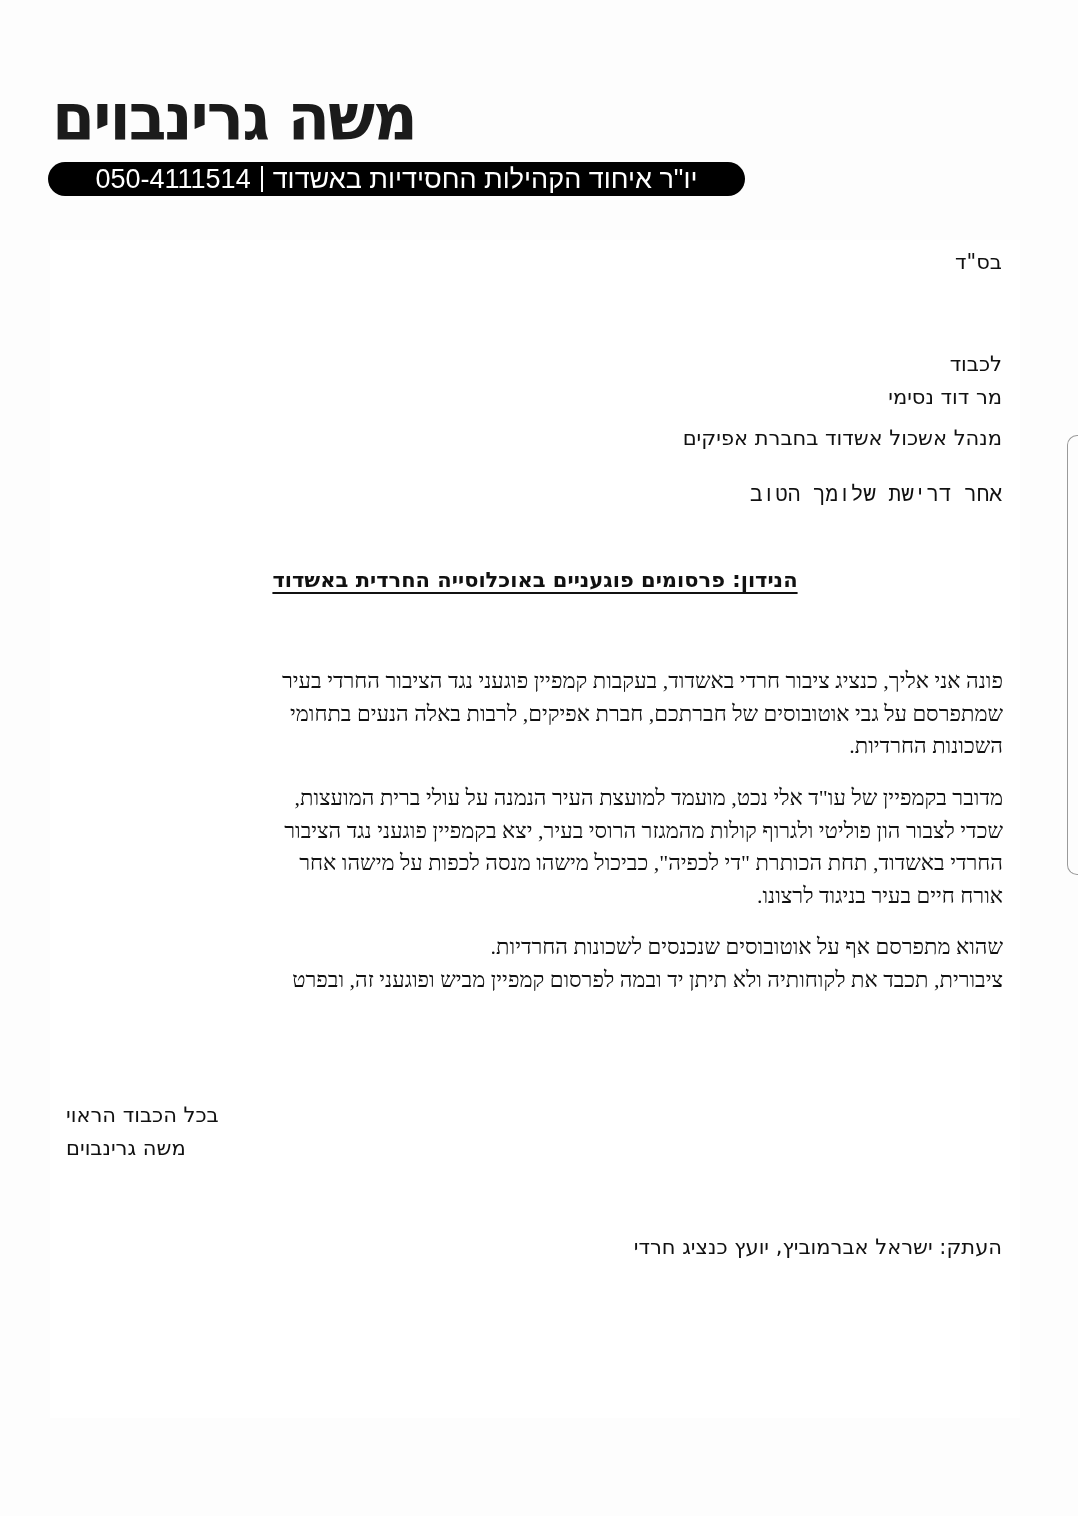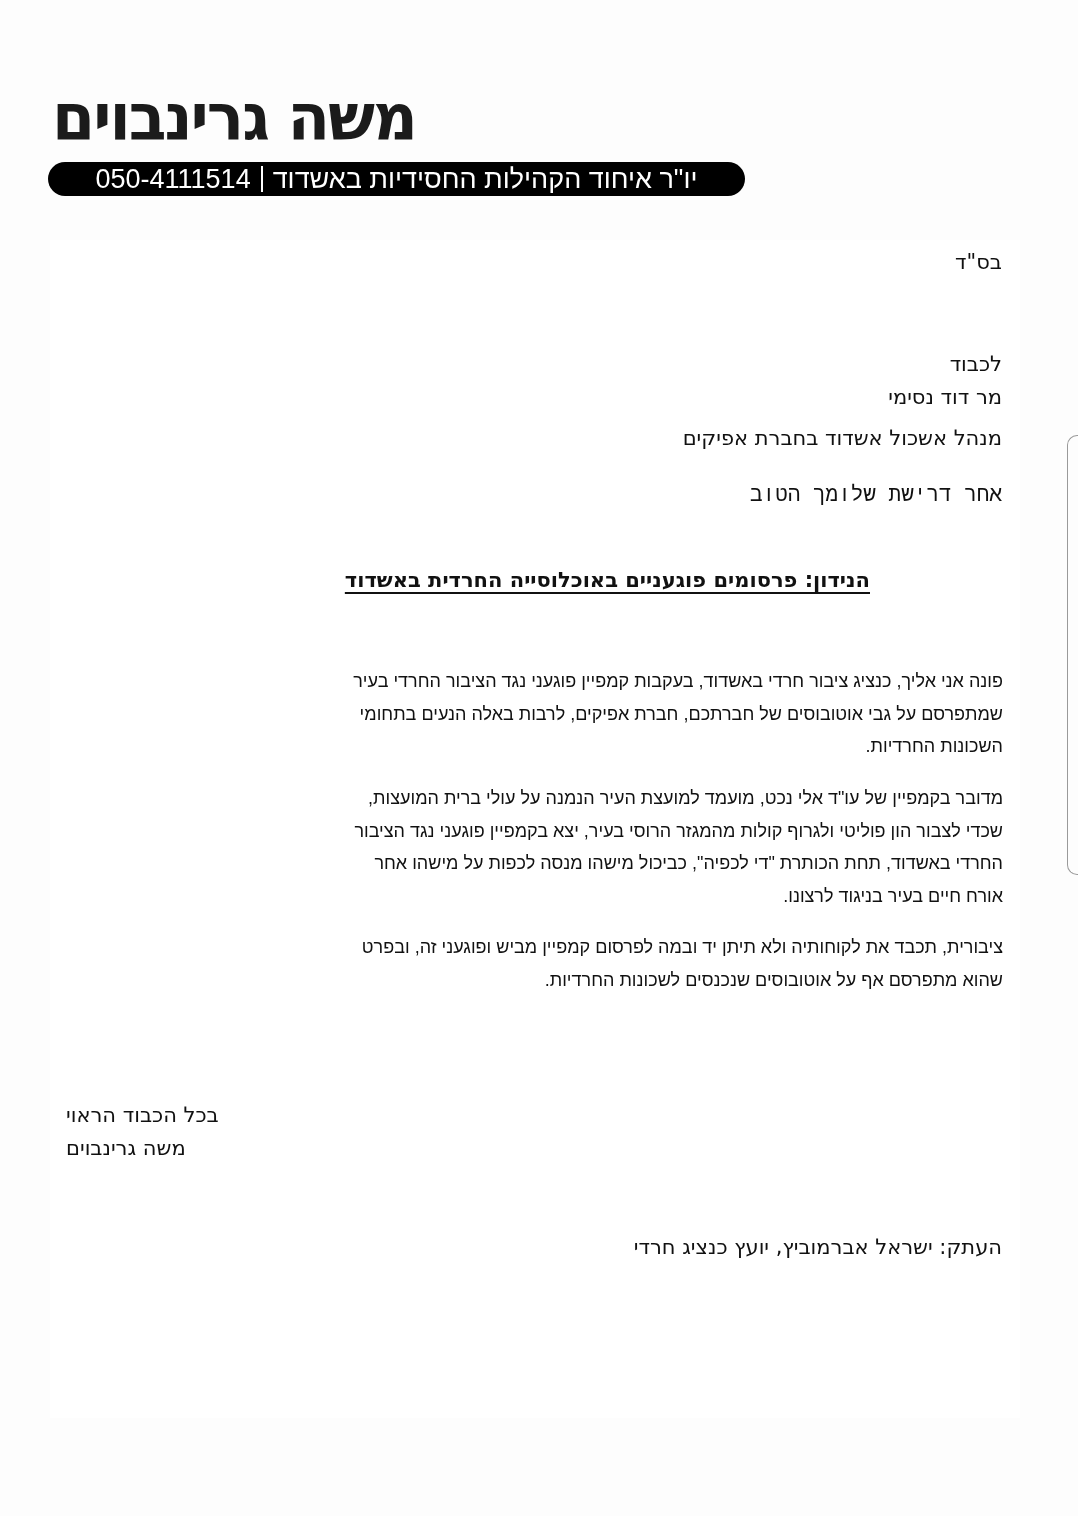--- a/index.html
+++ b/index.html
@@ -97,32 +97,33 @@
       font-size: 21px;
       line-height: 33px;
       color: #111;
       white-space: nowrap;
     }
     .body-para {
       position: absolute;
       direction: rtl;
       text-align: justify;
       text-align-last: right;
-      font-family: Liberation Sans, sans-serif;
-      font-size: 18px;
+      font-family: Liberation Serif, serif;
+      font-size: 22px;
       line-height: 32.5px;
       color: #111;
     }
     .body-para span.line {
       display: block;
       white-space: nowrap;
     }
     .subject {
       position: absolute;
       direction: rtl;
+      text-align: center;
       left: 200px;
       width: 670px;
       top: 565px;
       font-family: "DejaVu Sans", sans-serif;
       font-weight: bold;
       font-size: 21px;
       line-height: 30px;
       text-decoration: underline;
       text-underline-offset: 5px;
       text-decoration-thickness: 2px;
@@ -161,20 +162,20 @@
 </div>
 
 <div class="body-para" style="left:68px; width:935px; top:782px;">
   <span class="line">מדובר בקמפיין של עו"ד אלי נכט, מועמד למועצת העיר הנמנה על עולי ברית המועצות,</span>
   <span class="line">שכדי לצבור הון פוליטי ולגרוף קולות מהמגזר הרוסי בעיר, יצא בקמפיין פוגעני נגד הציבור</span>
   <span class="line">החרדי באשדוד, תחת הכותרת "די לכפיה", כביכול מישהו מנסה לכפות על מישהו אחר</span>
   <span class="line">אורח חיים בעיר בניגוד לרצונו.</span>
 </div>
 
 <div class="body-para" style="left:72px; width:931px; top:931px;">
+  <span class="line">שהוא מתפרסם אף על אוטובוסים שנכנסים לשכונות החרדיות.</span>
   <span class="line">ציבורית, תכבד את לקוחותיה ולא תיתן יד ובמה לפרסום קמפיין מביש ופוגעני זה, ובפרט</span>
-  <span class="line">שהוא מתפרסם אף על אוטובוסים שנכנסים לשכונות החרדיות.</span>
 </div>
 
 <div class="txt" style="left:66px; top:1099px; text-align:left;">בכל הכבוד הראוי</div>
 <div class="txt" style="left:66px; top:1132px; text-align:left;">משה גרינבוים</div>
 
 <div class="txt" style="right:76px; top:1231px;">העתק: ישראל אברמוביץ, יועץ כנציג חרדי</div>
 
 </body></html>

